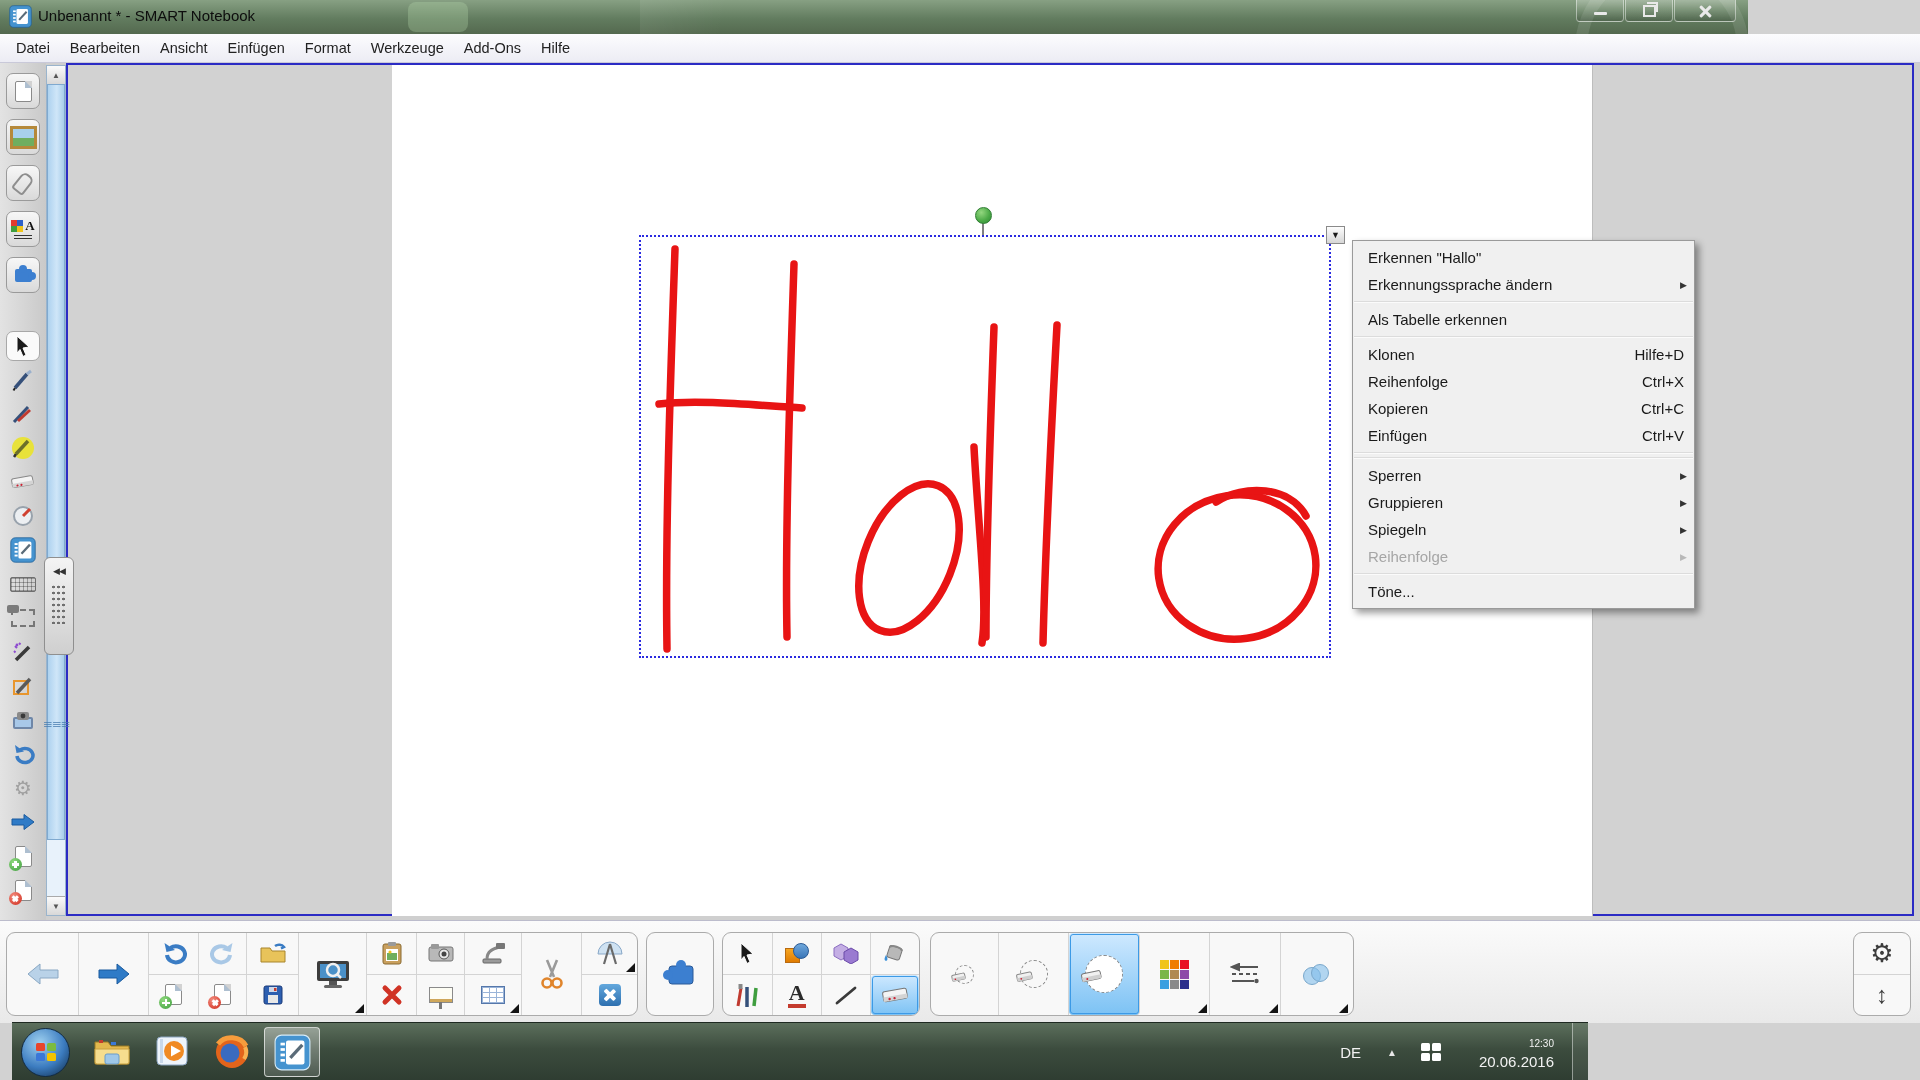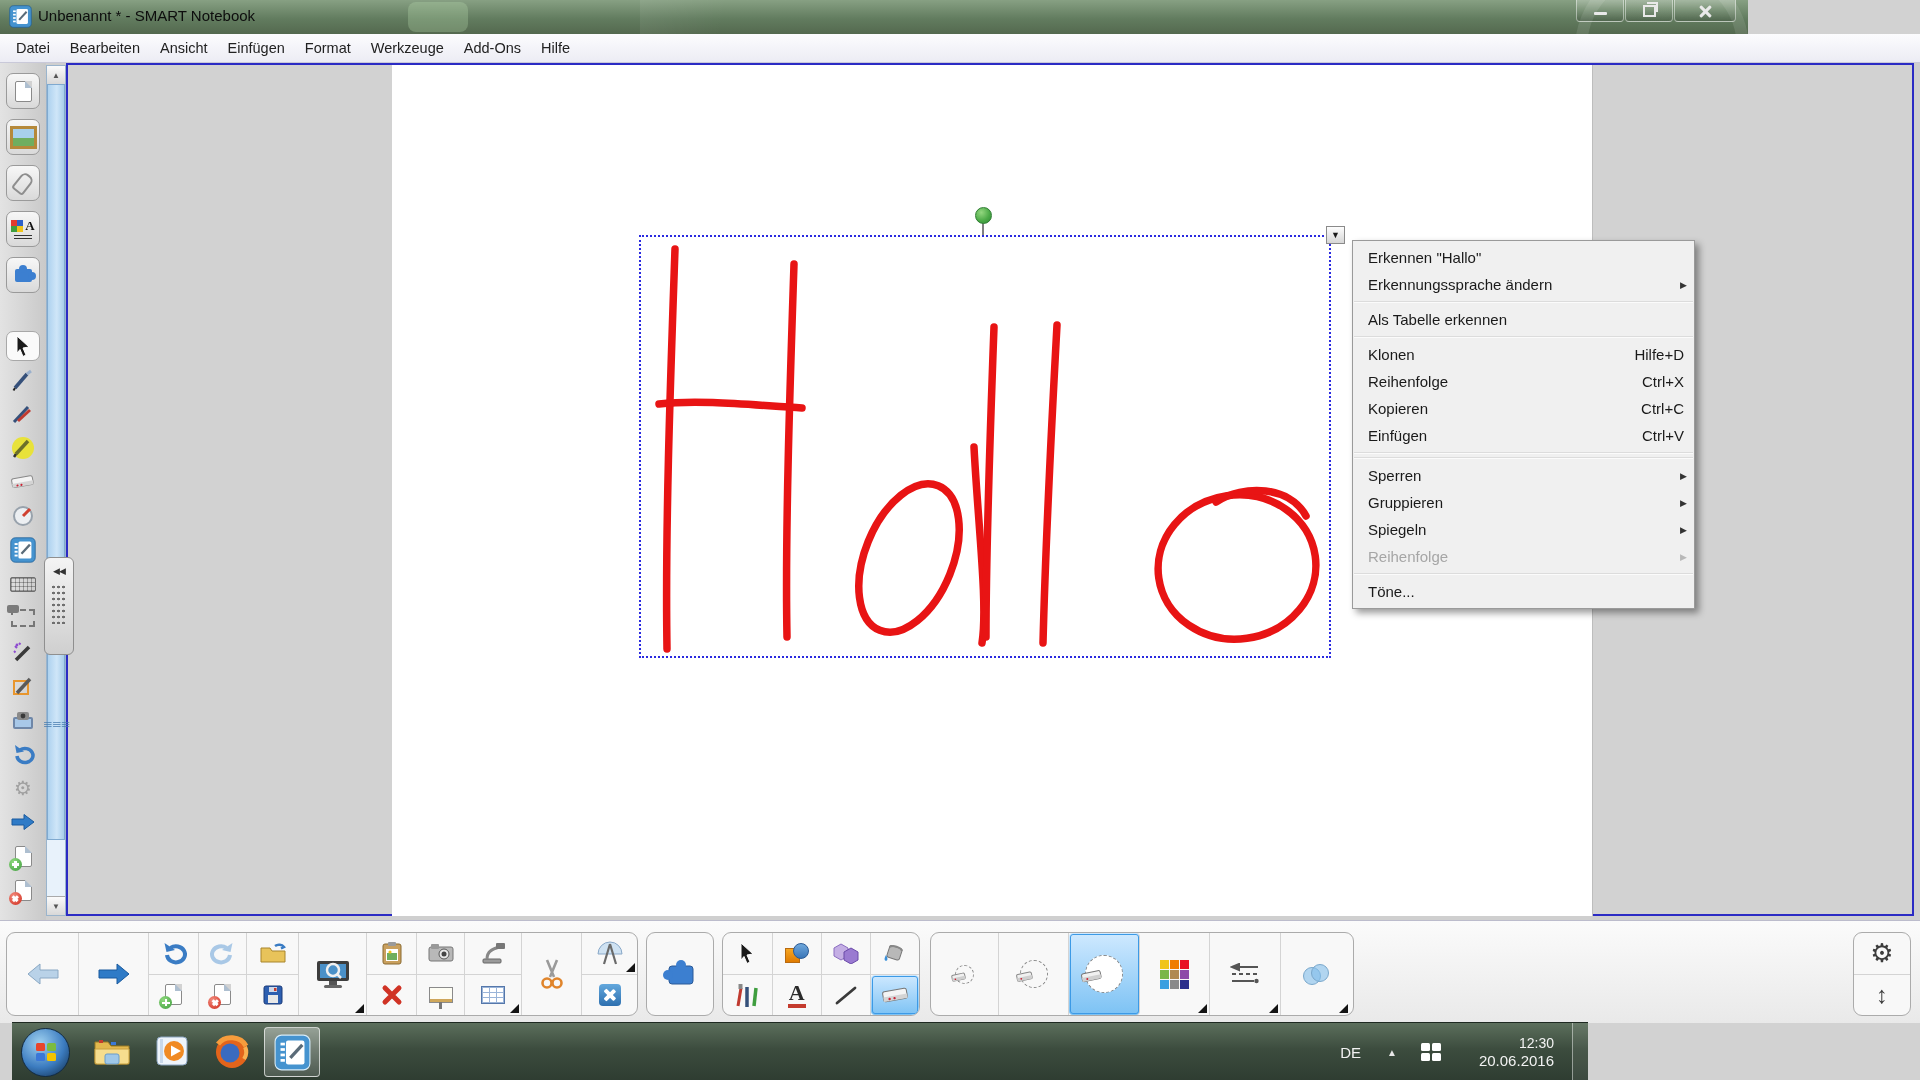--- a/index.html
+++ b/index.html
@@ -153,21 +153,21 @@
   .flag.color i:nth-child(1){background:#e8452c;} .flag.color i:nth-child(2){background:#7cbb3f;}
   .flag.color i:nth-child(3){background:#3a77d8;} .flag.color i:nth-child(4){background:#f5c400;}
   .flag.white i{background:#fff;}
   .tk-app{width:56px;height:50px;display:flex;align-items:center;justify-content:center;border-radius:4px;margin-right:4px;}
   .tk-app.active{background:linear-gradient(rgba(255,255,255,.38),rgba(255,255,255,.15));
     border:1px solid rgba(255,255,255,.65);box-sizing:border-box;}
   .tray{margin-left:auto;display:flex;align-items:center;color:#f2f2f2;}
   .tray-lang{font-size:15px;margin-right:26px;}
   .tray-exp{font-size:10px;color:#e8e8e8;margin-right:24px;}
   .tray-clock{text-align:right;line-height:18px;margin:0 18px 0 22px;}
-  .tray-time{font-size:14px;} .tray-date{font-size:15px;}
+  .tray-time{font-size:10px;} .tray-date{font-size:15px;}
   .showdesk{width:15px;height:58px;border-left:1px solid rgba(255,255,255,.45);background:rgba(255,255,255,.07);}
 </style>
 </head>
 <body>
 
 <div class="screen">
 
   <div class="titlebar">
     <div class="deco-circle"></div>
     <div class="deco-blob"></div>

